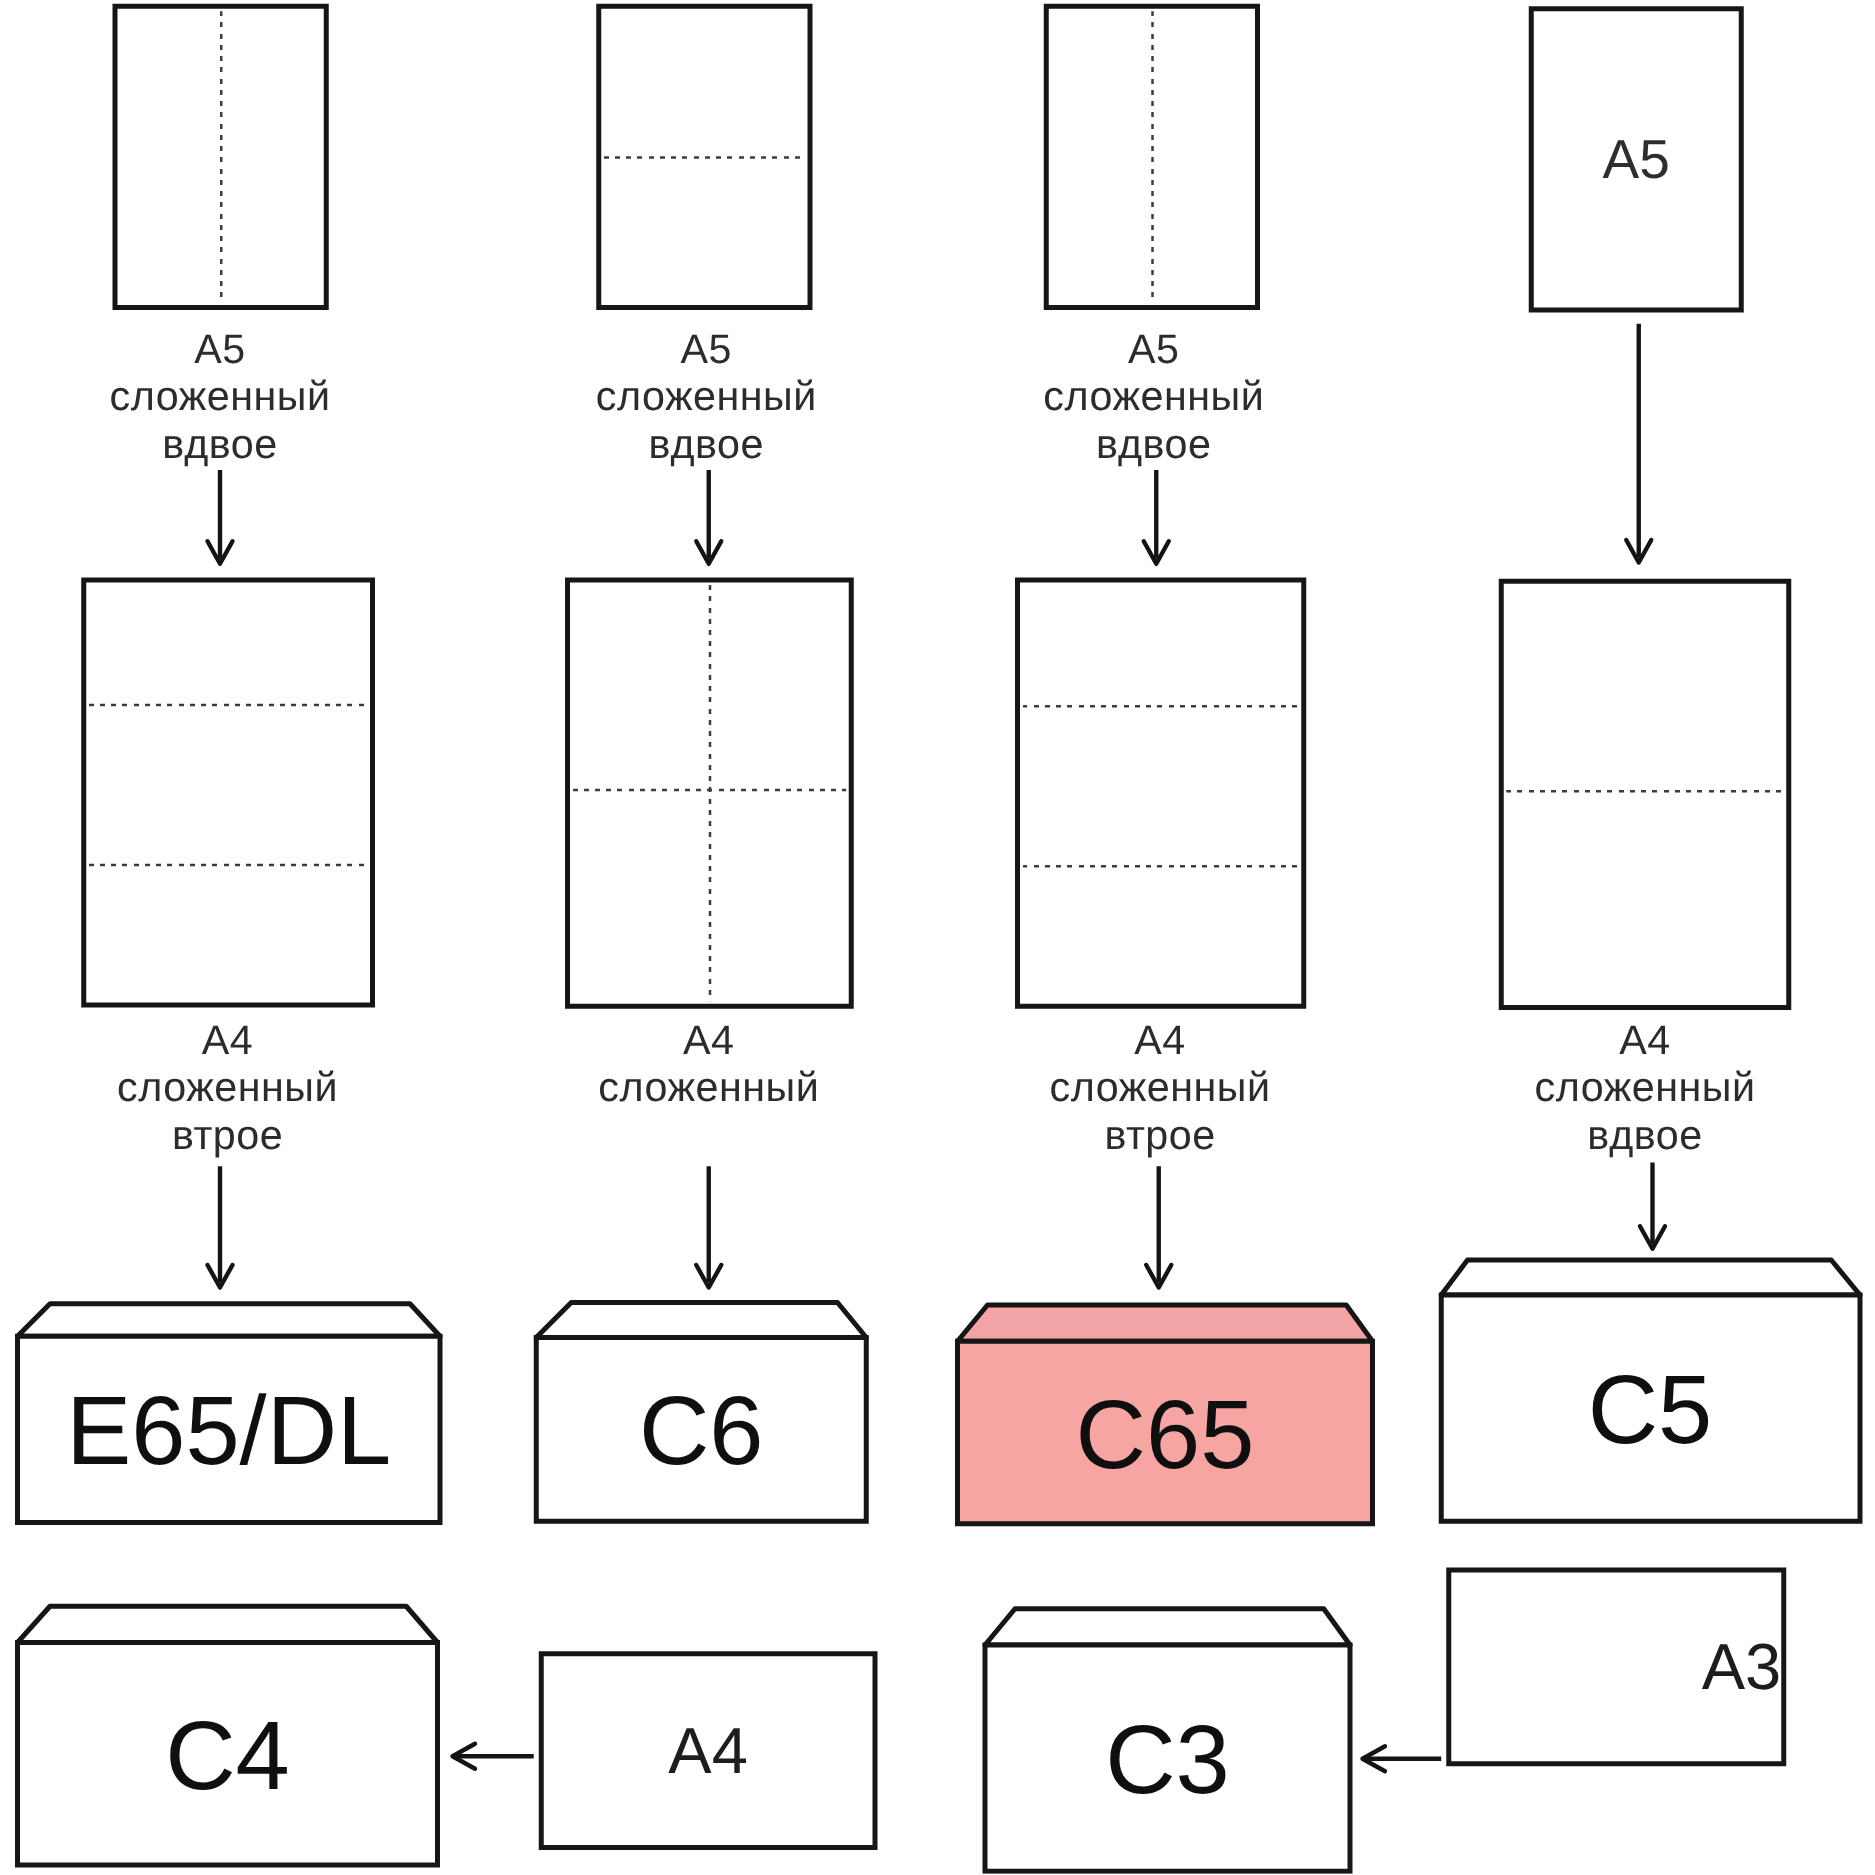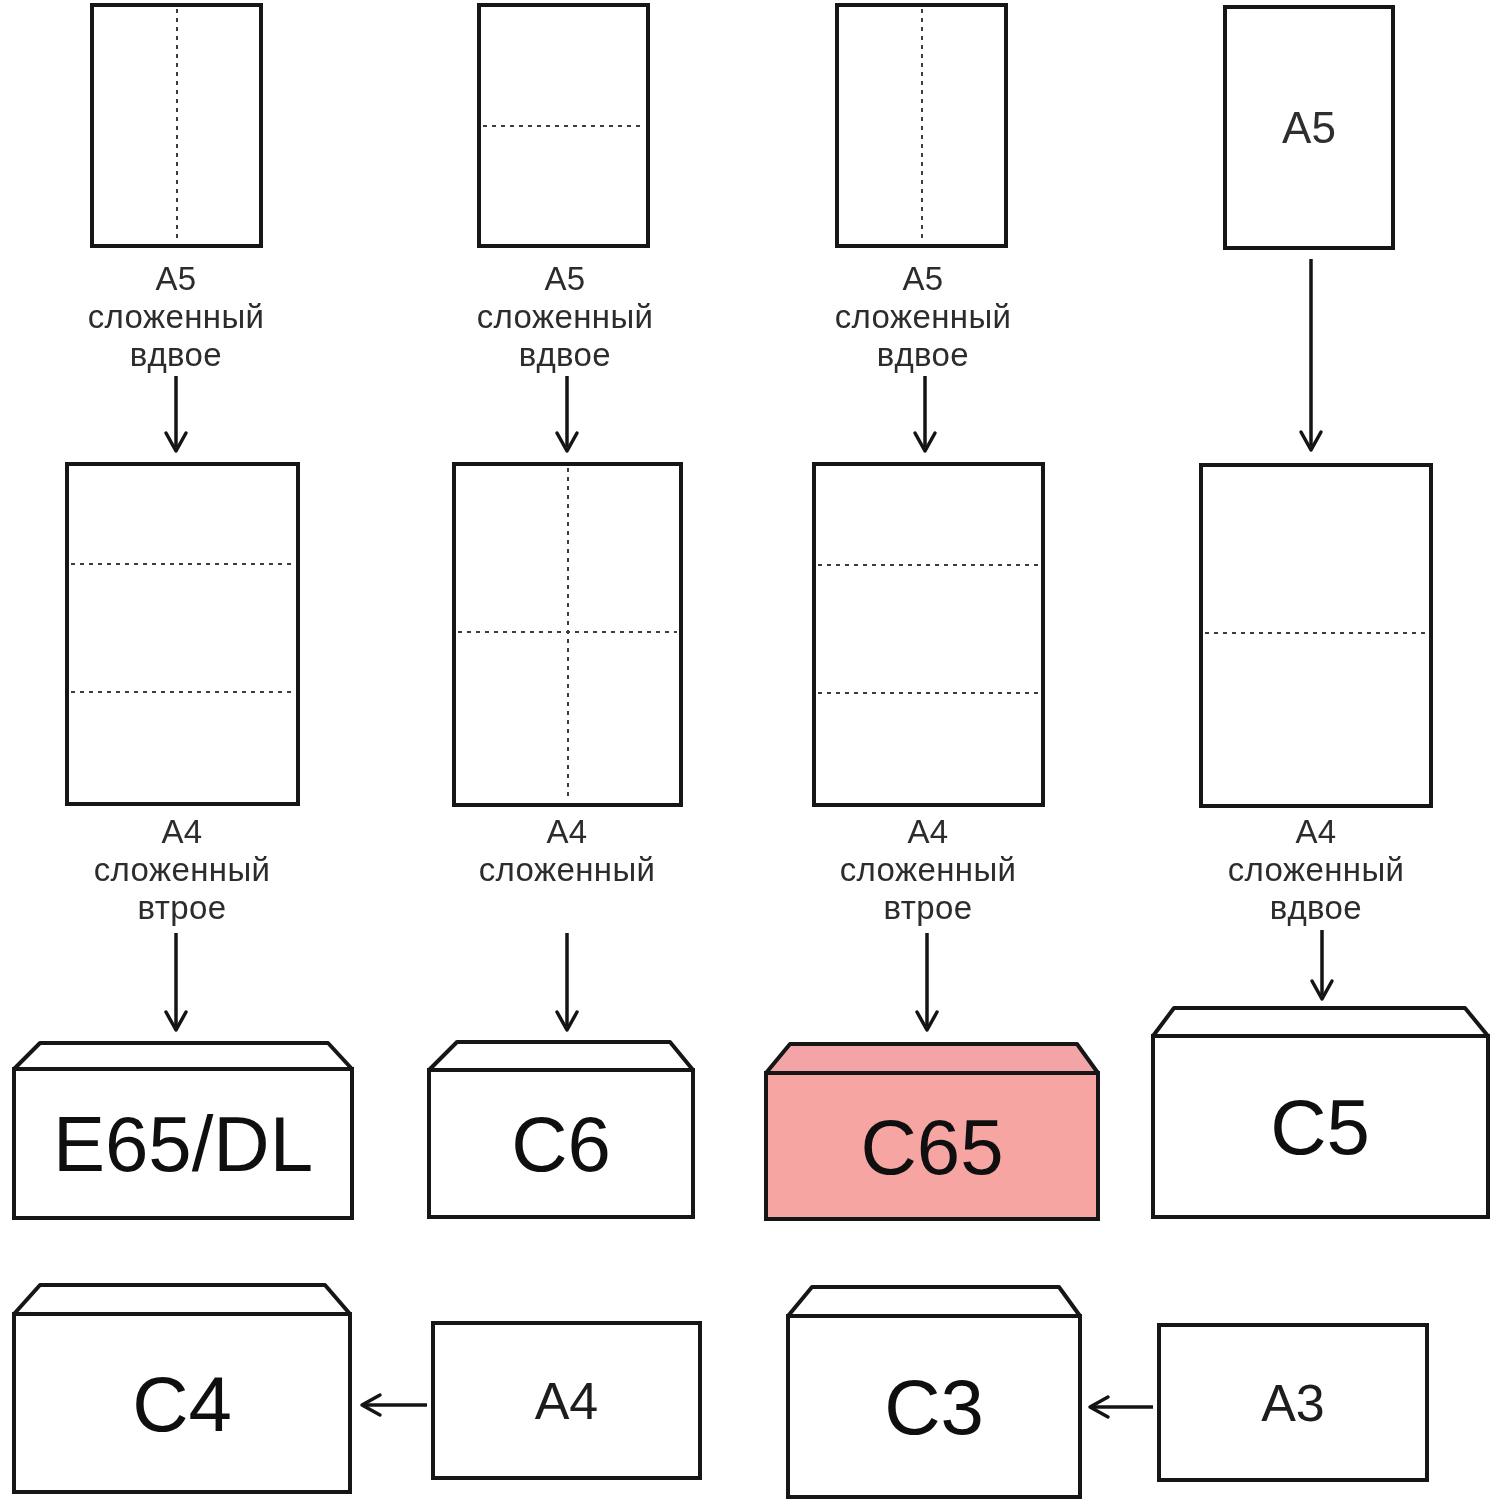--- a/index.html
+++ b/index.html
@@ -178,17 +178,17 @@
     <polygon points="27,3 274,3 295,32 3,32" fill="#ffffff" stroke="#161616" stroke-width="4" stroke-linejoin="round"></polygon>
     <rect x="3" y="32" width="292" height="181" fill="#ffffff" stroke="#161616" stroke-width="4"></rect>
     <text class="env-label" x="149" y="150" text-anchor="middle">C3</text>
   </svg>
 
   <svg class="arrow" style="left:1082px;top:1392px;" width="72" height="30" viewBox="0 0 72 30">
     <line x1="10" y1="15" x2="71" y2="15" stroke="#141414" stroke-width="3.5"></line>
     <path d="M26 5 L8 15 L26 25" fill="none" stroke="#141414" stroke-width="3.5" stroke-linecap="round" stroke-linejoin="round"></path>
   </svg>
 
-  <div class="sheet" style="left:1157px;top:1323px;width:272px;height:159px;">
+  <div class="sheet" style="left:1157px;top:1254px;width:272px;height:159px;justify-content:flex-end;">
     <span class="sheet-label-lg">А3</span>
   </div>
 
 </div>
 
 </body></html>

